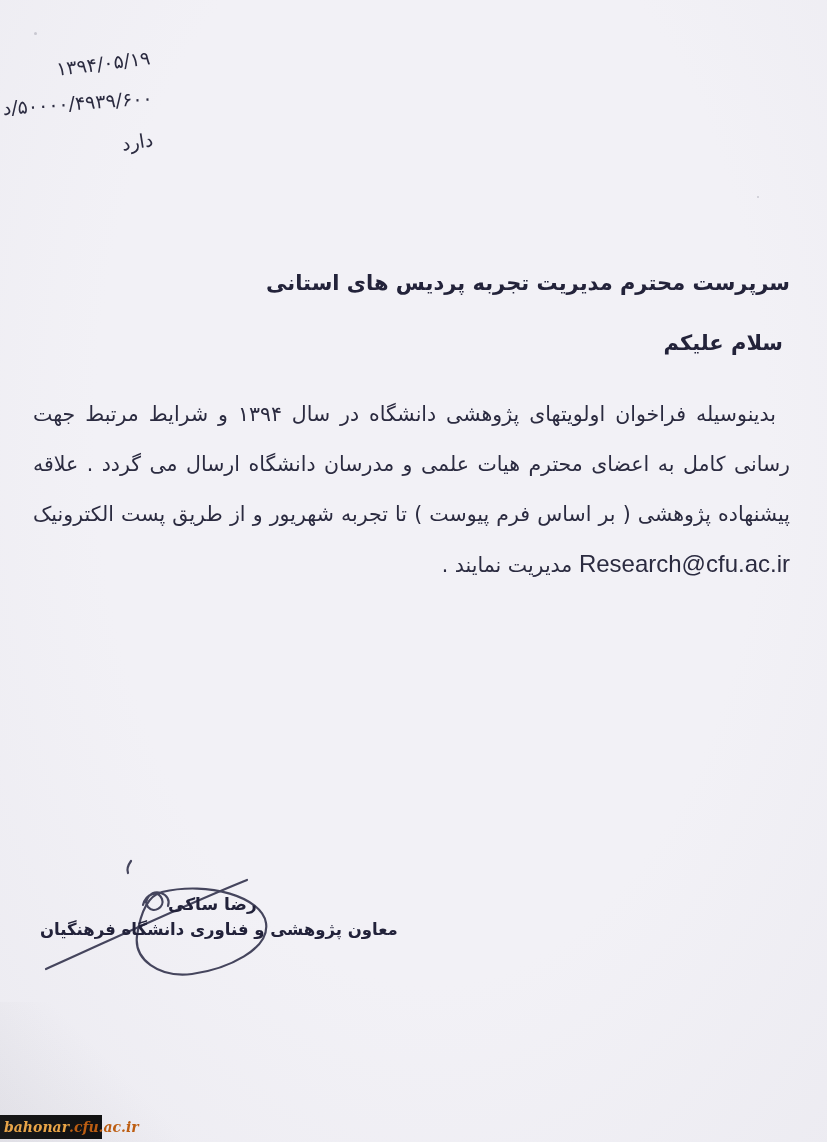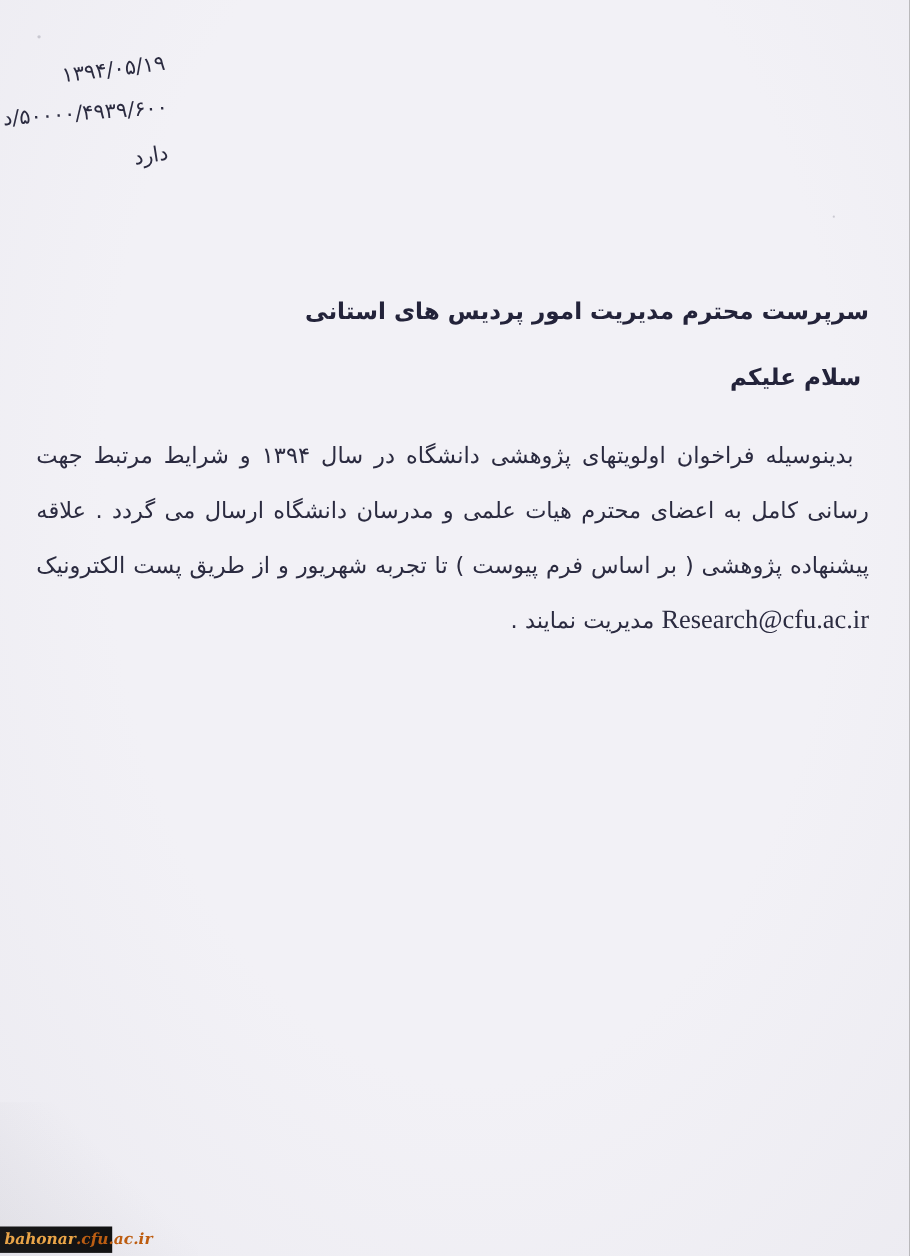--- a/index.html
+++ b/index.html
@@ -52,21 +52,21 @@
   .body-line{
     height:50px;line-height:50px;overflow:hidden;
     text-align:justify;text-align-last:justify;
   }
   .body-line.first{text-indent:14px;}
   .closing-line{
     height:50px;line-height:50px;
     text-align:right;white-space:nowrap;
   }
   .email{
-    font-family:Liberation Serif, serif;
+    font-family:Liberation Sans, sans-serif;
     font-size:24px;
     unicode-bidi:isolate;
   }
 
   .signature-area{position:absolute;left:0;top:840px;width:400px;height:160px;}
   .sig-svg{position:absolute;left:30px;top:5px;}
   .sig-name{
     position:absolute;left:168px;top:54px;
     direction:rtl;font-weight:bold;font-size:17px;white-space:nowrap;
     color:#22223a;
@@ -92,29 +92,43 @@
 
 <div class="page">
 
   <div class="speck" style="left:34px;top:32px;width:3px;height:3px;"></div>
   <div class="speck" style="left:757px;top:196px;width:2px;height:2px;"></div>
 
   <div class="stamp stamp-date">۱۳۹۴/۰۵/۱۹</div>
   <div class="stamp stamp-ref">۵۰۰۰۰/۴۹۳۹/۶۰۰/د</div>
   <div class="stamp stamp-attach">دارد</div>
 
-  <div class="recipient">سرپرست محترم مدیریت امور پردیس های استانی</div>
+  <div class="recipient">سرپرست محترم مدیریت تجربه پردیس های استانی</div>
   <div class="salutation">سلام علیکم</div>
 
   <div class="body-block">
     <div class="body-line first">بدینوسیله فراخوان اولویتهای پژوهشی دانشگاه در سال ۱۳۹۴ و شرایط مرتبط جهت اطلاع</div>
     <div class="body-line">رسانی کامل به اعضای محترم هیات علمی و مدرسان دانشگاه ارسال می گردد . علاقه مندان</div>
     <div class="body-line">پیشنهاده پژوهشی ( بر اساس فرم پیوست ) تا تجربه شهریور و از طریق پست الکترونیک</div>
     <div class="closing-line"><span class="email">Research@cfu.ac.ir</span> <span>مدیریت نمایند .</span></div>
   </div>
 
+  <div class="signature-area">
+    <svg class="sig-svg" width="250" height="150" viewBox="0 0 250 150" fill="none" stroke="#33334d" stroke-width="2.2" stroke-linecap="round" opacity="0.9">
+
+      <path d="M101,16 q -5,7 -3,12"></path>
+
+      <path d="M16,124 C 70,100 150,62 217,35"></path>
+
+      <path d="M132,47 C 178,36 232,52 236,78 C 240,104 198,124 162,129 C 128,133 104,114 107,91 C 110,70 117,51 132,47"></path>
+
+      <path d="M113,60 c 3,-11 15,-16 19,-6 c 3,8 -8,15 -14,8 c -5,-7 3,-17 13,-14 c 6,2 9,7 7,13"></path>
+    </svg>
+    <div class="sig-name">رضا ساکی</div>
+    <div class="sig-title">معاون پژوهشی و فناوری دانشگاه فرهنگیان</div>
+  </div>
 
   <div class="watermark">
     <span class="wm-site">bahonar</span>
       <span class="wm-domain">.cfu.ac.ir</span>
   </div>
 
 </div>
 
 </body></html>

